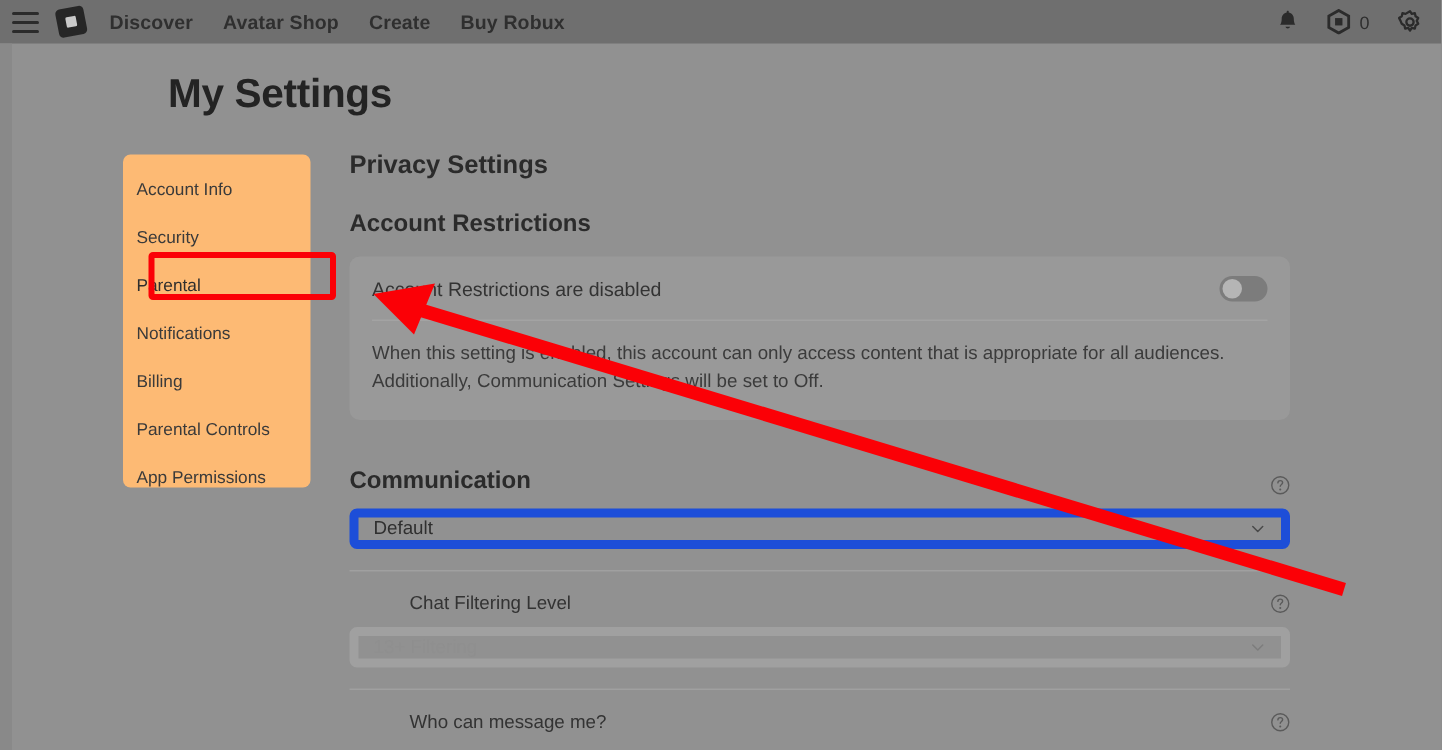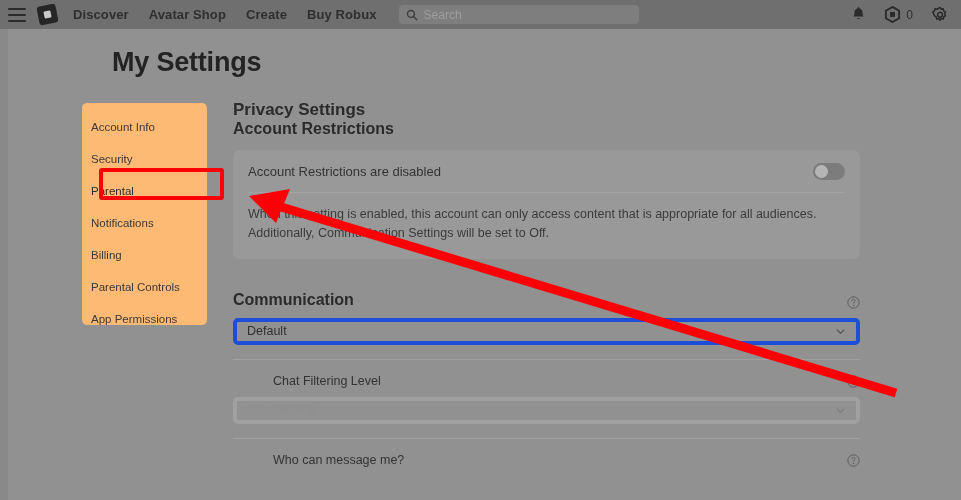--- a/index.html
+++ b/index.html
@@ -118,20 +118,21 @@
     border: 4px solid #fb0006;
     border-radius: 3px;
     pointer-events: none;
   }
 
   
   .content { position: absolute; left: 233px; top: 100px; width: 627px; }
 
   .h-privacy {
     font-size: 17px; font-weight: bold; color: #2b2b2b;
+    margin-bottom: 21px;
   }
   .h-restrictions {
     font-size: 16px; font-weight: bold; color: #2b2b2b;
     margin-bottom: 12px;
   }
 
   .restrict-card {
     width: 627px;
     background: #999999;
     border-radius: 7px;
@@ -173,21 +174,21 @@
     padding-top: 14px;
   }
   .comm-title { font-size: 16px; font-weight: bold; color: #2b2b2b; }
   .field-label { font-size: 12.5px; color: #333333; font-weight: 500; margin-left: 40px; }
 
   .help-icon { width: 13px; height: 13px; cursor: pointer; flex: 0 0 auto; }
 
   .select {
     margin-top: 9px;
     width: 627px; height: 27px;
-    border: 4px solid #1d4ed8;
+    border: 6px solid #1d4ed8;
     border-radius: 5px;
     display: flex; align-items: center; justify-content: space-between;
     padding: 0 10px;
     font-size: 12.5px;
     color: #2f2f2f;
     cursor: pointer;
     background: transparent;
   }
   .select.disabled { color: #8f8f8f; border-color: #a0a0a0; }
   .chev { width: 11px; height: 11px; flex: 0 0 auto; }
@@ -214,27 +215,20 @@
         <span></span>
     </div>
 
     <div class="rbx-logo"></div>
 
     <div class="nav-link">Discover</div>
     <div class="nav-link">Avatar Shop</div>
     <div class="nav-link">Create</div>
     <div class="nav-link">Buy Robux</div>
 
-    <div class="searchbox">
-      <svg class="search-icon" viewBox="0 0 16 16">
-        <circle cx="6.6" cy="6.6" r="4.6" fill="none" stroke="#3a3a3a" stroke-width="1.8"></circle>
-        <line x1="10.2" y1="10.2" x2="14.4" y2="14.4" stroke="#3a3a3a" stroke-width="1.8" stroke-linecap="round"></line>
-      </svg>
-      <span class="search-placeholder">Search</span>
-    </div>
 
     <div class="header-right">
       <div class="icon-btn">
         <svg width="15" height="16" viewBox="0 0 16 17">
           <path d="M8 1.4c-2.5 0-4.3 1.9-4.3 4.3 0 3.4-1.1 4.4-1.1 4.4h10.8s-1.1-1-1.1-4.4c0-2.4-1.8-4.3-4.3-4.3z" fill="#2b2b2b"></path>
           <path d="M6.3 11.6a1.8 1.8 0 0 0 3.4 0z" fill="#2b2b2b"></path>
           <rect x="7.3" y="0" width="1.4" height="2" rx=".7" fill="#2b2b2b"></rect>
         </svg>
       </div>
 

